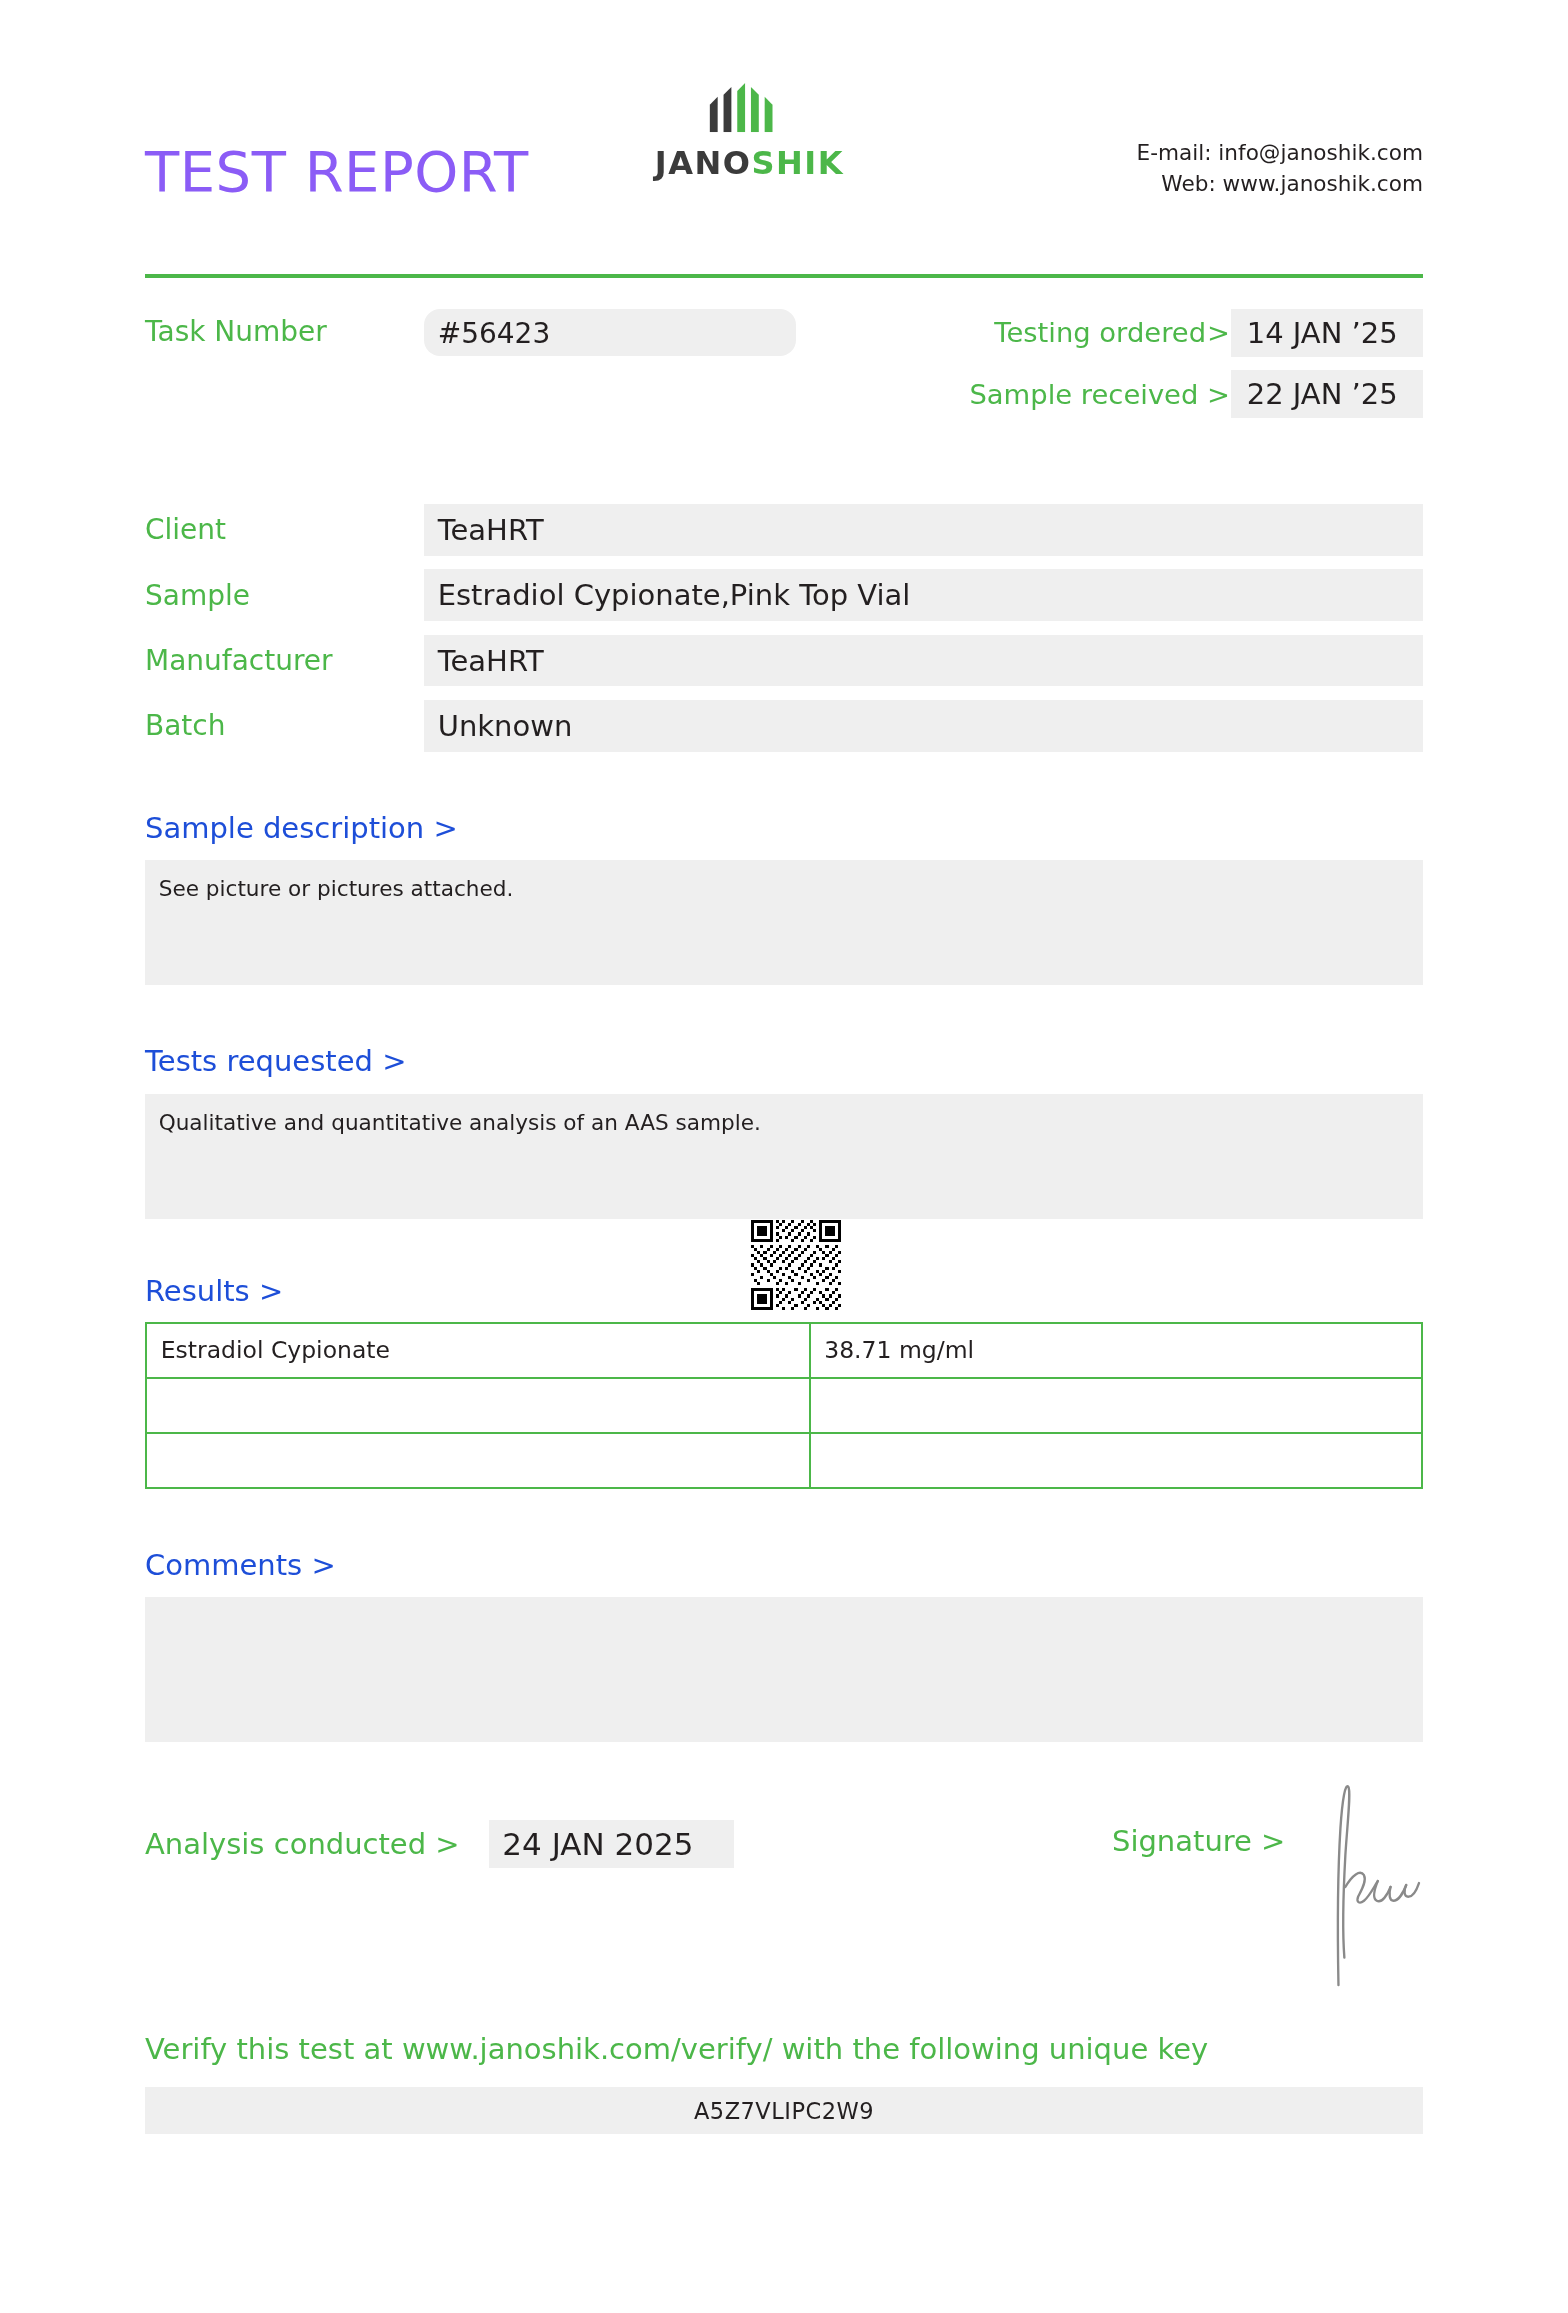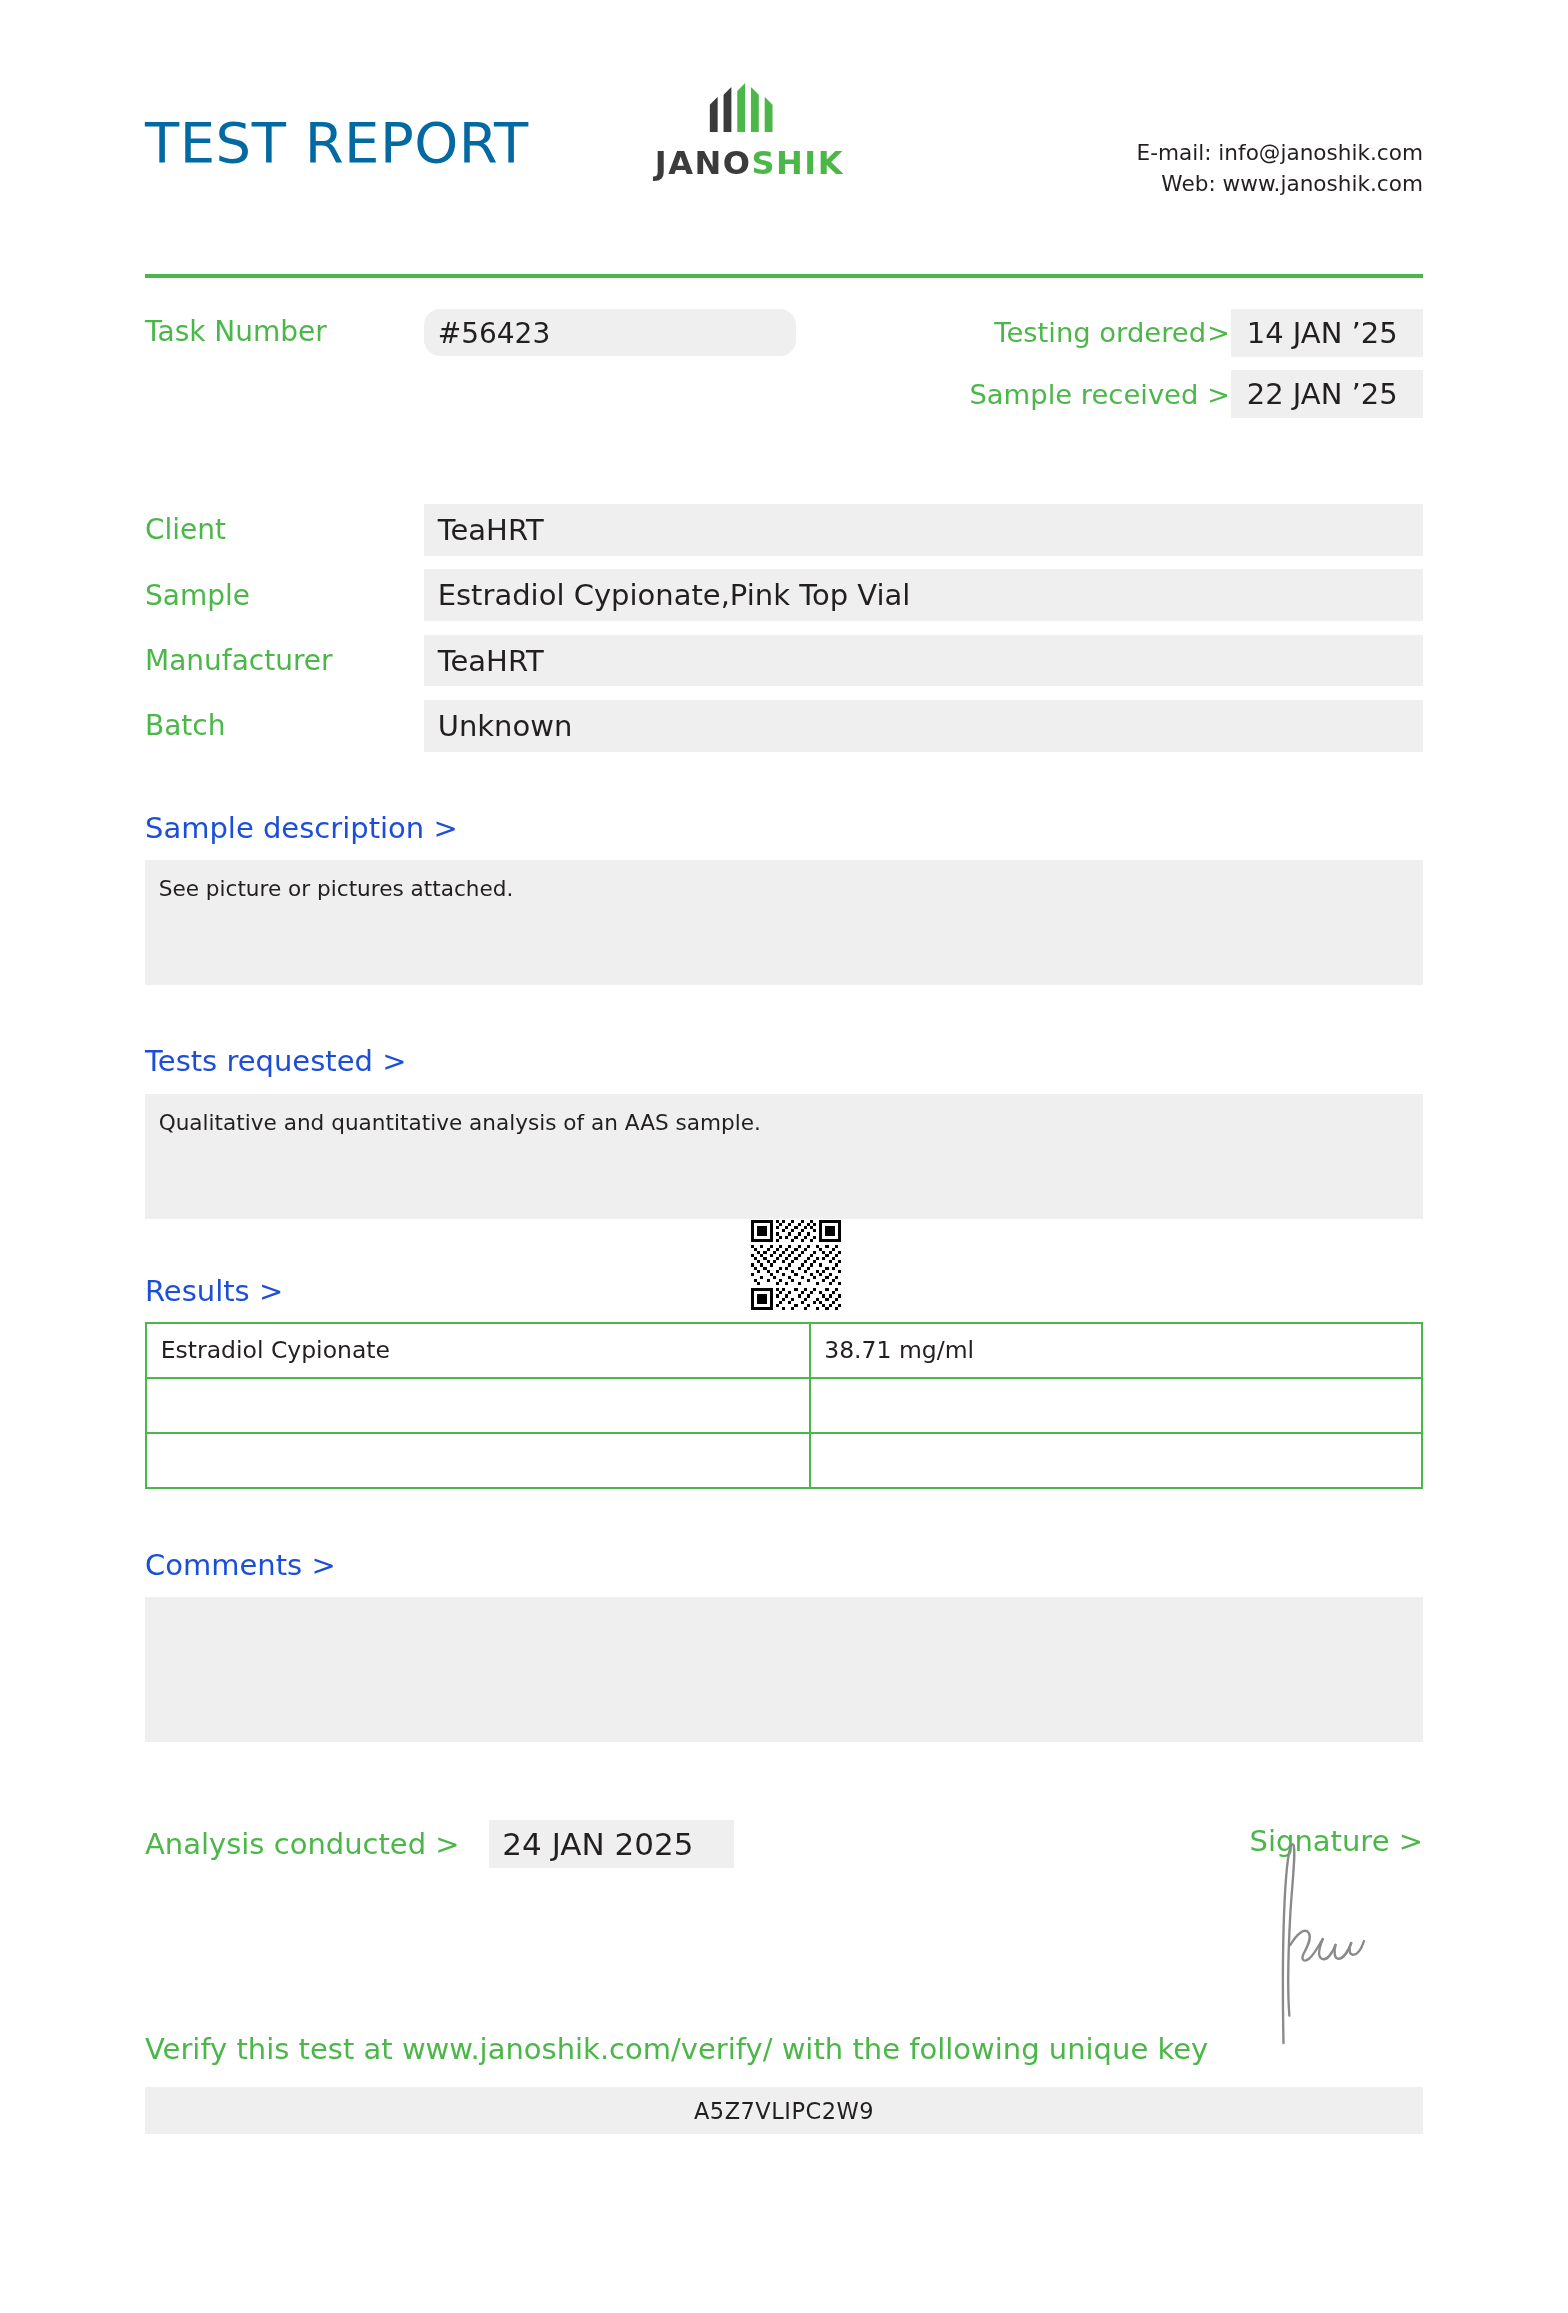--- a/index.html
+++ b/index.html
@@ -25,26 +25,26 @@
 
   
   .header {
     display: flex;
     align-items: flex-start;
     padding-top: 108px;
     height: 137px;
   }
   .report-title {
     font-size: 56px;
-    color: #0369a1;
+    color: #8b5cf6;
     letter-spacing: 0.5px;
     font-weight: 400;
     line-height: 1;
     white-space: nowrap;
-    margin-top: 7px;
+    margin-top: 36px;
   }
   .logo-block {
     margin-left: 108px;
     margin-top: -27.4px;
     display: flex;
     flex-direction: column;
     align-items: center;
     width: 225px;
   }
   .logo-mark {
@@ -221,21 +221,20 @@
     font-size: 31px;
     padding: 5.9px 13.7px;
     min-width: 245px;
     box-sizing: border-box;
   }
   .signature-block {
     margin-left: auto;
     display: flex;
     align-items: flex-start;
     gap: 19.6px;
-    flex-direction: column;
   }
   .signature-label {
     color: #4cb749;
     font-size: 29px;
     white-space: nowrap;
     margin-top: 3.9px;
   }
   .signature-img { width: 118px; height: 216px; margin-top: -43px; }
 
   

